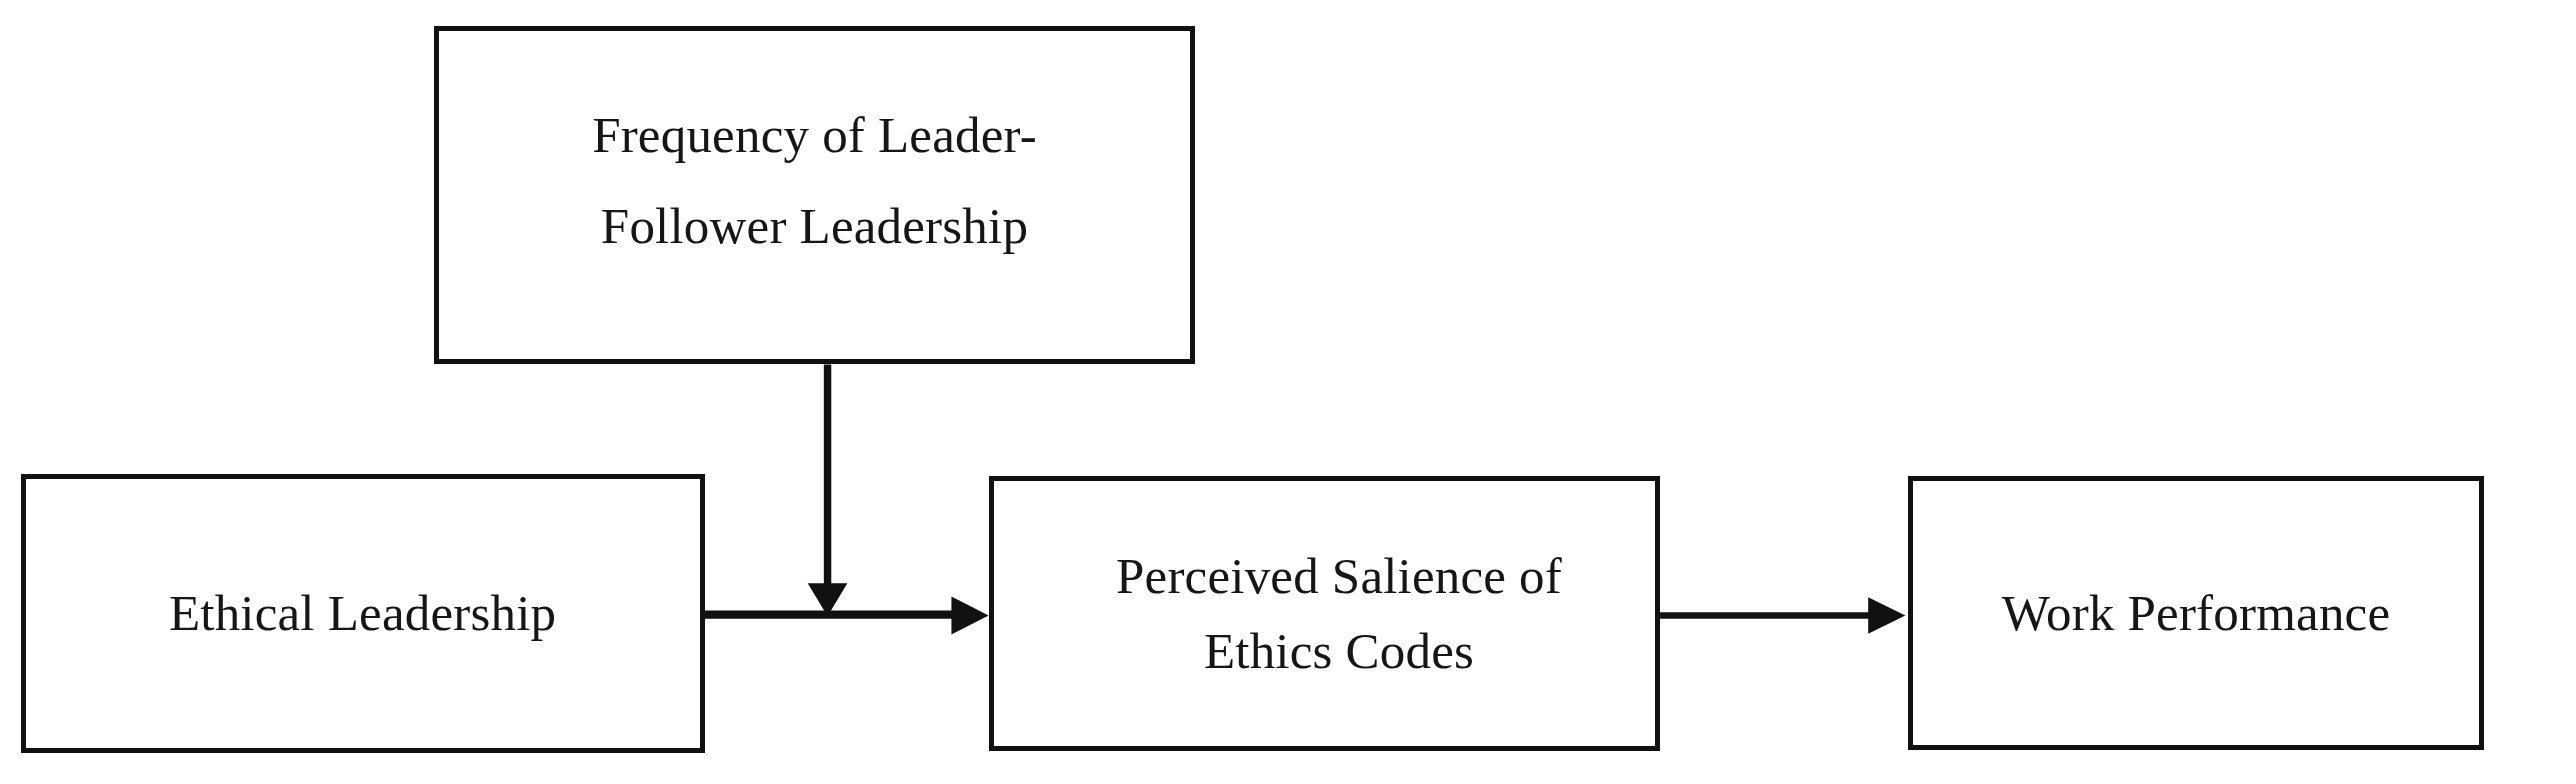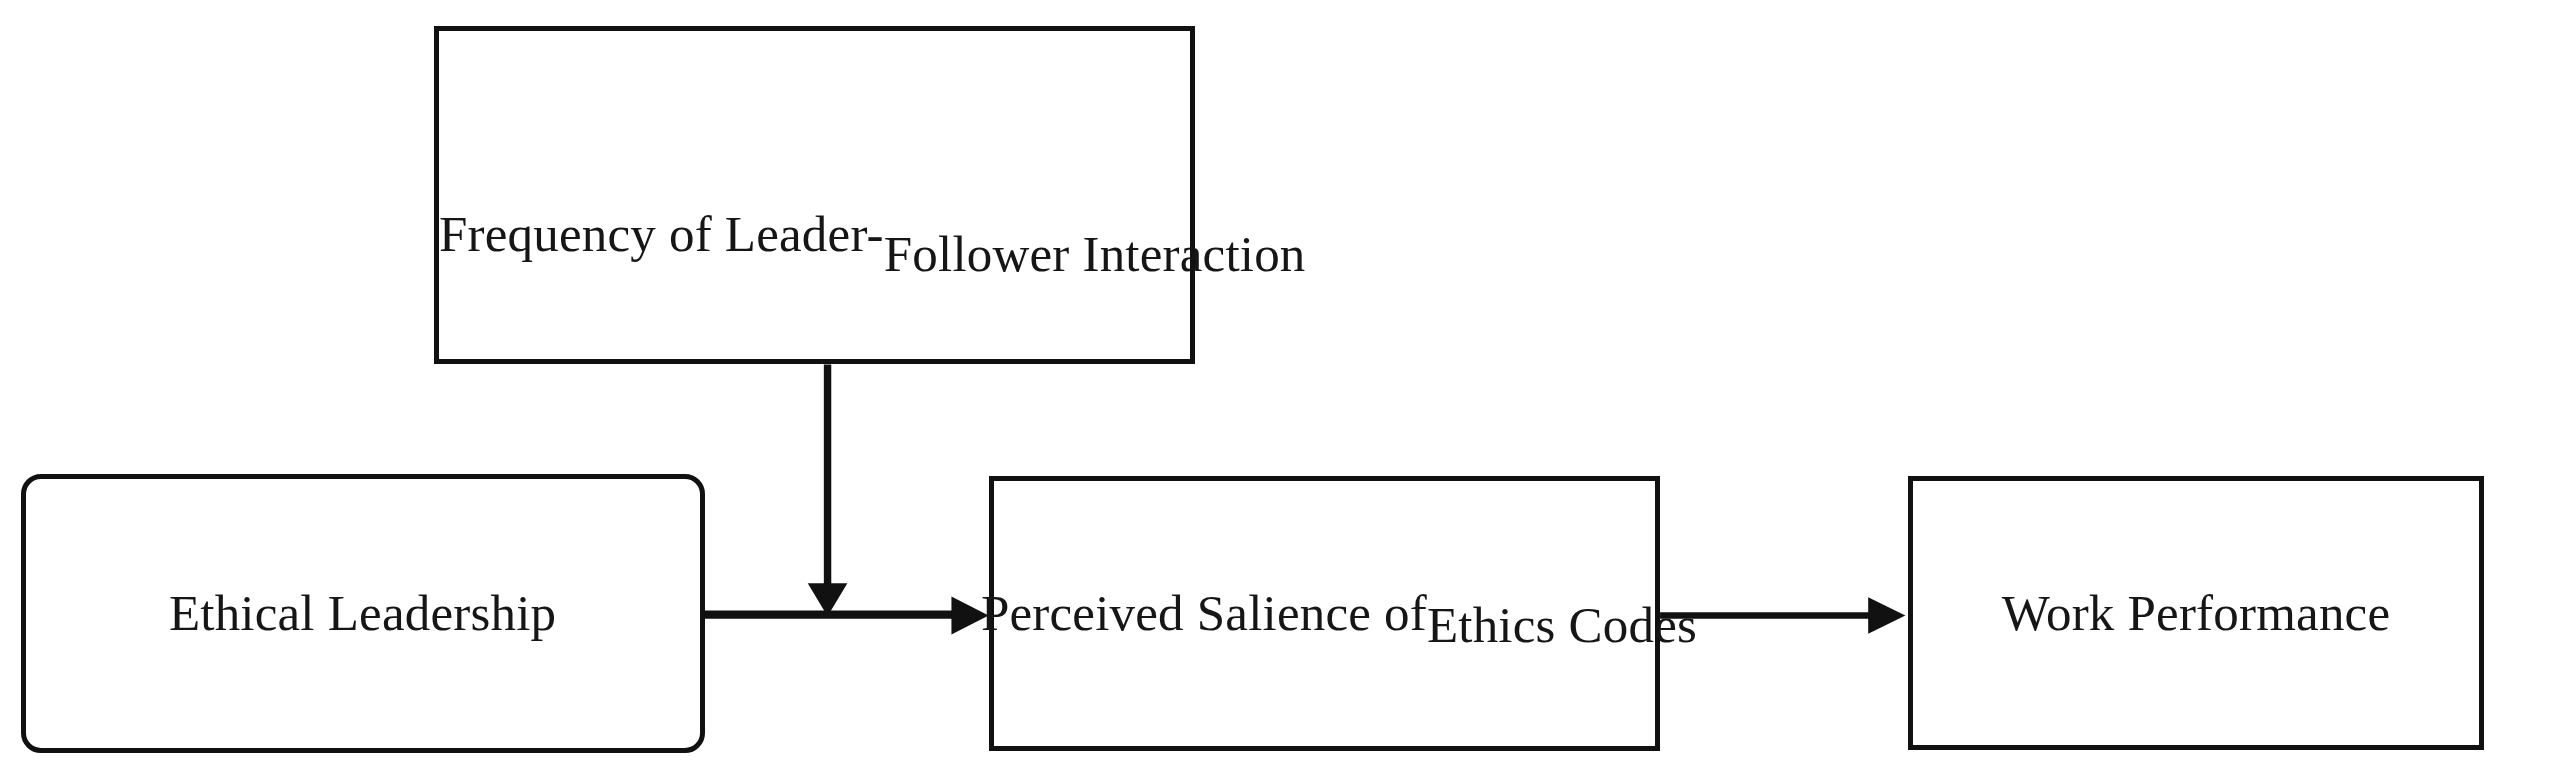--- a/index.html
+++ b/index.html
@@ -18,21 +18,21 @@
     height: 785px;
     background: #ffffff;
     overflow: hidden;
   }
   .node-box {
     position: absolute;
     box-sizing: border-box;
     background: #ffffff;
     border: 5px solid #111111;
     display: flex;
-    flex-direction: row;
+    flex-direction: column;
     align-items: center;
     justify-content: center;
     text-align: center;
   }
   .node-label {
     font-family: "Liberation Serif", "DejaVu Serif", serif;
     font-size: 51px;
     line-height: 1.02;
     letter-spacing: 0.2px;
     color: #161616;
@@ -48,21 +48,20 @@
     padding-top: 79px;
   }
   #box-moderator .node-label { line-height: 1.0; }
   #box-moderator .node-label.line-2 { margin-top: 40px; }
 
   #box-predictor {
     left: 20.6px;
     top: 474px;
     width: 684px;
     height: 279px;
-    border-radius: 20px;
   }
 
   #box-mediator {
     left: 989px;
     top: 476px;
     width: 671px;
     height: 275px;
     padding-left: 29px;
   }
   #box-mediator .node-label.line-2 { margin-top: 23px; }
@@ -102,21 +101,21 @@
     </g>
 
     <g>
       <line x1="2010" y1="745" x2="2268" y2="745" stroke="#111111" stroke-width="8"></line>
       <polygon points="2262,723 2262,767 2307,745" fill="#111111"></polygon>
     </g>
   </svg>
 
   <div class="node-box" id="box-moderator">
     <span class="node-label line-1">Frequency of Leader-</span>
-    <span class="node-label line-2">Follower Interaction</span>
+    <span class="node-label line-2">Follower Leadership</span>
   </div>
 
   <div class="node-box" id="box-predictor">
     <span class="node-label line-1">Ethical Leadership</span>
   </div>
 
   <div class="node-box" id="box-mediator">
     <span class="node-label line-1">Perceived Salience of</span>
     <span class="node-label line-2">Ethics Codes</span>
   </div>

